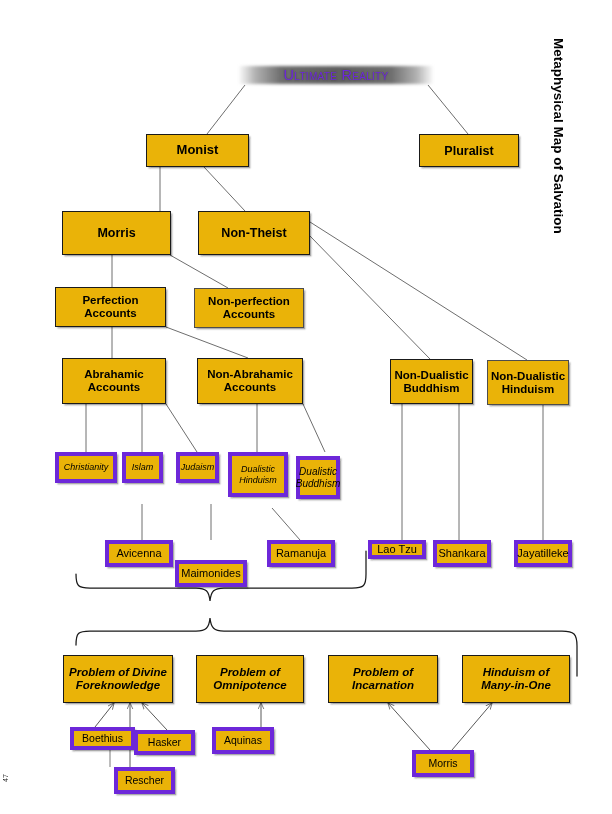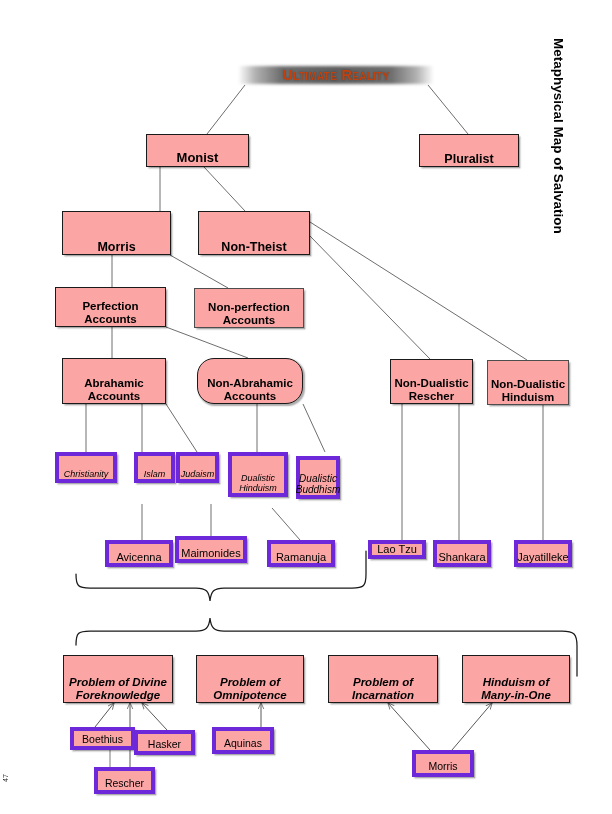--- a/index.html
+++ b/index.html
@@ -12,24 +12,24 @@
   }
   #canvas{position:absolute;left:0;top:0;width:612px;height:814px;}
 
   
   #links{position:absolute;left:0;top:0;width:612px;height:814px;}
 
   
   .node{
     position:absolute;
     box-sizing:border-box;
-    background:#fca5a5;
+    background:#eab308;
     border:1px solid #4d4d4d;
     display:flex;
-    align-items:flex-end;
+    align-items:center;
     justify-content:center;
     text-align:center;
     color:#000000;
     line-height:1.12;
     box-shadow:1.6px 1.6px 1.6px rgba(0,0,0,0.33);
     z-index:5;
   }
   .node span{display:block;padding:0 2px;}
 
   
@@ -53,22 +53,22 @@
       rgba(150,150,150,0.75) 9%,
       #6e6e6e 22%,
       #5f5f5f 50%,
       #6e6e6e 78%,
       rgba(150,150,150,0.75) 91%,
       rgba(255,255,255,0) 100%);
     filter:blur(1.4px);
   }
   #banner .cap{
     position:relative;
-    color:#c2410c;
-    font-weight:bold;
+    color:#6d28d9;
+    font-weight:normal;
     font-size:14.5px;
     letter-spacing:.3px;
     font-variant:small-caps;
     text-shadow:0 0 2px rgba(0,0,0,.35);
     white-space:nowrap;
   }
 
   
   #sidetitle{
     position:absolute;
@@ -198,50 +198,50 @@
   <div class="node bold thick" style="left:55px;top:287px;width:111px;height:40px;font-size:11.5px;">
     <span>Perfection Accounts</span>
   </div>
   <div class="node bold" style="left:194px;top:288px;width:110px;height:40px;font-size:11.5px;">
     <span>Non-perfection Accounts</span>
   </div>
 
   <div class="node bold thick" style="left:62px;top:358px;width:104px;height:46px;font-size:11.5px;">
     <span>Abrahamic Accounts</span>
   </div>
-  <div class="node bold thick" style="left:197px;top:358px;width:106px;height:46px;font-size:11.5px;border-radius:17px;">
+  <div class="node bold thick" style="left:197px;top:358px;width:106px;height:46px;font-size:11.5px;">
     <span>Non-Abrahamic Accounts</span>
   </div>
   <div class="node bold thick" style="left:390px;top:359px;width:83px;height:45px;font-size:11.5px;">
-    <span>Non-Dualistic Rescher</span>
+    <span>Non-Dualistic Buddhism</span>
   </div>
   <div class="node bold" style="left:487px;top:360px;width:82px;height:45px;font-size:11.5px;">
     <span>Non-Dualistic Hinduism</span>
   </div>
 
   <div class="node italic thin" style="left:55px;top:452px;width:62px;height:31px;font-size:9px;">
     <span>Christianity</span>
   </div>
-  <div class="node italic thin" style="left:122px;top:452px;width:41px;height:31px;font-size:9px;margin-left:12px;">
+  <div class="node italic thin" style="left:122px;top:452px;width:41px;height:31px;font-size:9px;">
     <span>Islam</span>
   </div>
   <div class="node italic thin" style="left:176px;top:452px;width:43px;height:31px;font-size:9px;">
     <span>Judaism</span>
   </div>
   <div class="node italic thin" style="left:228px;top:452px;width:60px;height:45px;font-size:9px;">
     <span>Dualistic Hinduism</span>
   </div>
   <div class="node italic thin" style="left:296px;top:456px;width:44px;height:43px;font-size:10px;">
     <span>Dualistic Buddhism</span>
   </div>
 
   <div class="node thin" style="left:105px;top:540px;width:68px;height:27px;font-size:11px;">
     <span>Avicenna</span>
   </div>
-  <div class="node thin" style="left:175px;top:536px;width:72px;height:27px;font-size:11px;">
+  <div class="node thin" style="left:175px;top:560px;width:72px;height:27px;font-size:11px;">
     <span>Maimonides</span>
   </div>
   <div class="node thin" style="left:267px;top:540px;width:68px;height:27px;font-size:11px;">
     <span>Ramanuja</span>
   </div>
   <div class="node thin" style="left:368px;top:540px;width:58px;height:19px;font-size:11px;">
     <span>Lao Tzu</span>
   </div>
   <div class="node thin" style="left:433px;top:540px;width:58px;height:27px;font-size:11px;">
     <span>Shankara</span>
@@ -262,21 +262,21 @@
   <div class="node bi thick" style="left:462px;top:655px;width:108px;height:48px;font-size:11.5px;">
     <span>Hinduism of Many-in-One</span>
   </div>
 
   <div class="node thin" style="left:55px;top:727px;width:65px;height:23px;font-size:10.5px;margin-left:15px;">
     <span>Boethius</span>
   </div>
   <div class="node thin" style="left:134px;top:730px;width:61px;height:25px;font-size:10.5px;">
     <span>Hasker</span>
   </div>
-  <div class="node thin" style="left:94px;top:767px;width:61px;height:27px;font-size:10.5px;">
+  <div class="node thin" style="left:114px;top:767px;width:61px;height:27px;font-size:10.5px;">
     <span>Rescher</span>
   </div>
   <div class="node thin" style="left:212px;top:727px;width:62px;height:27px;font-size:10.5px;">
     <span>Aquinas</span>
   </div>
   <div class="node thin" style="left:412px;top:750px;width:62px;height:27px;font-size:10.5px;">
     <span>Morris</span>
   </div>
 
 </div>

